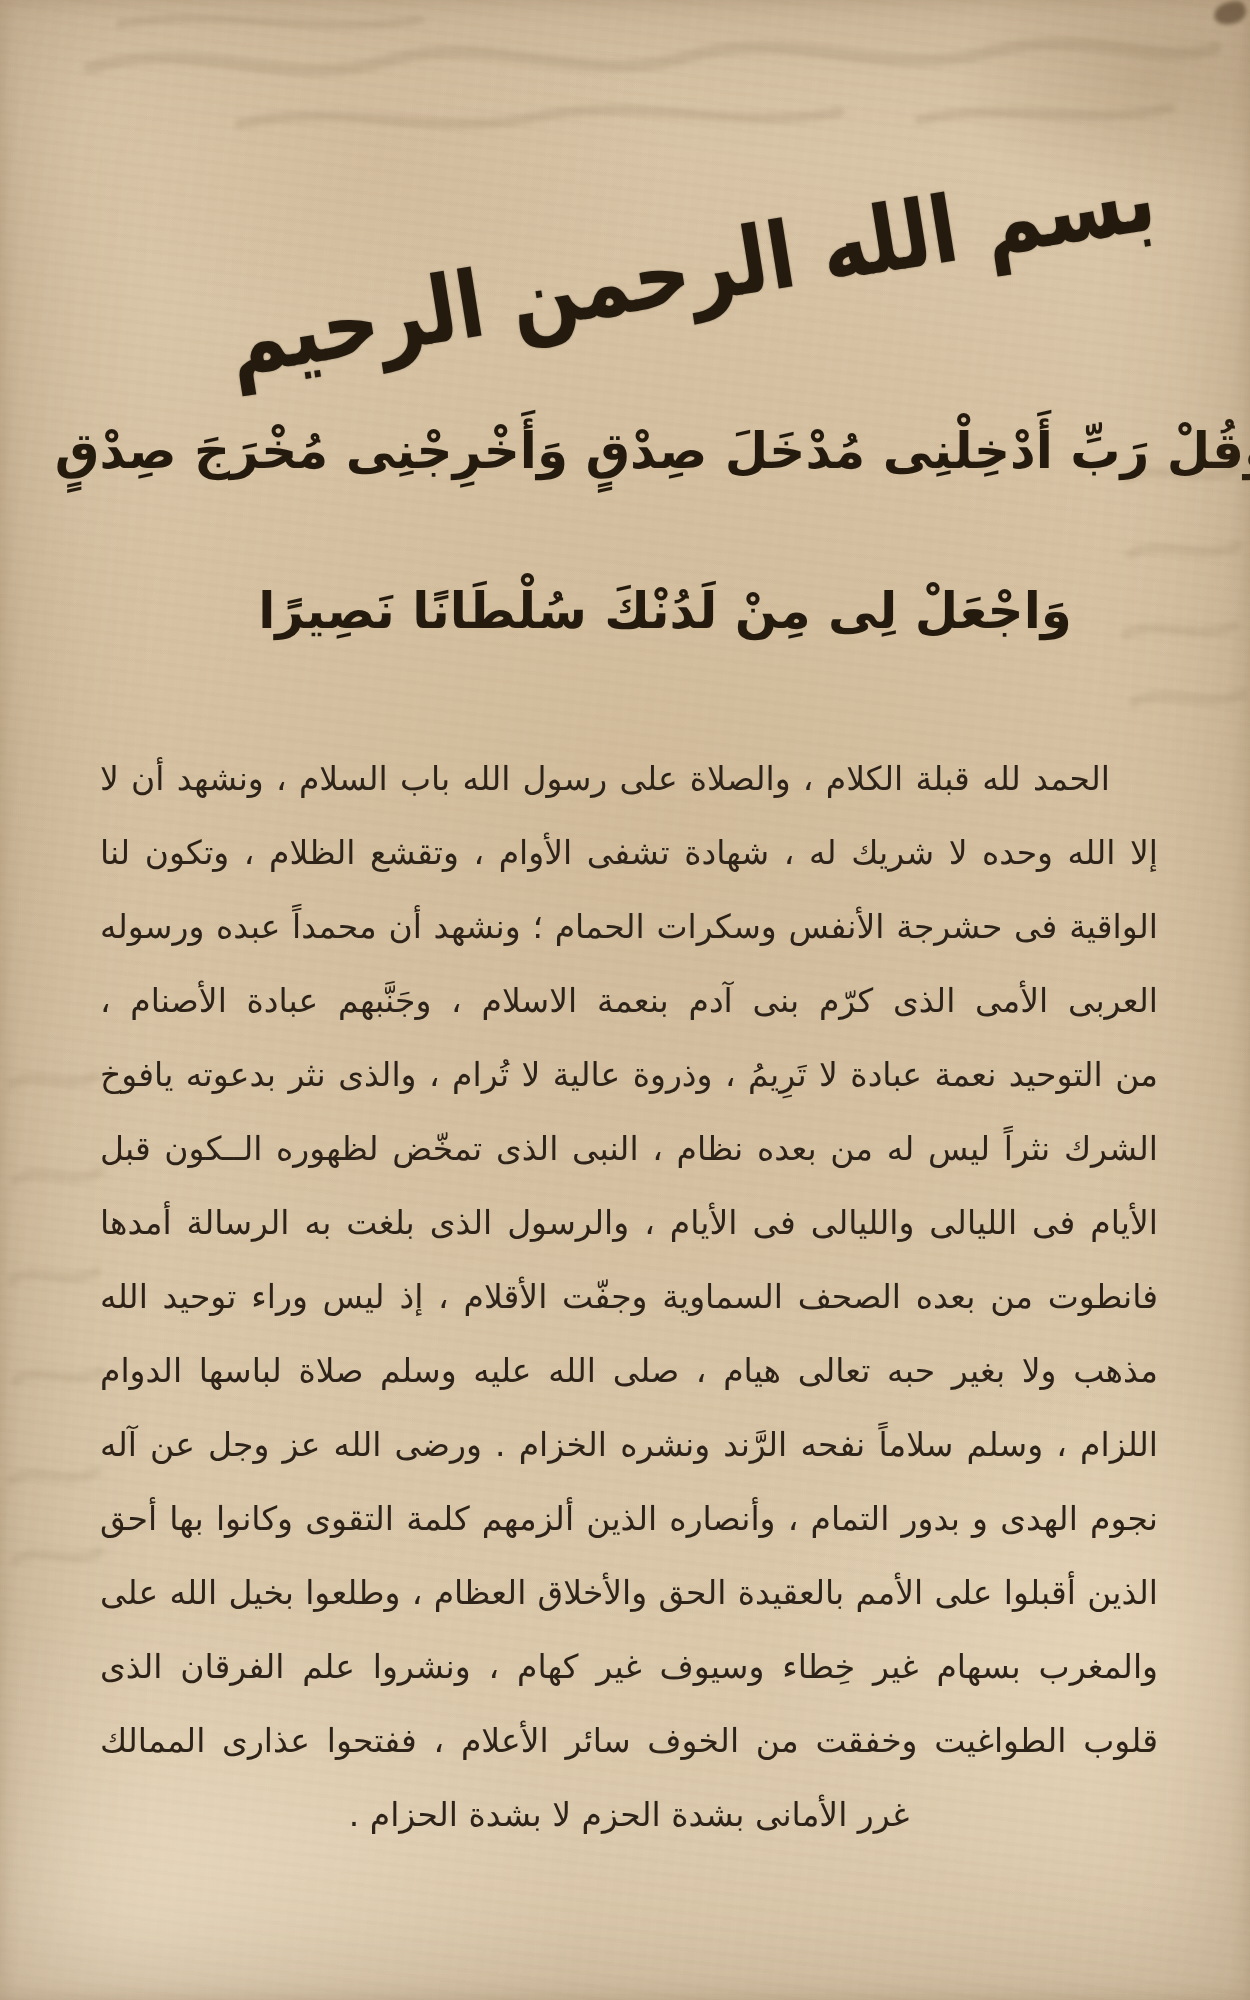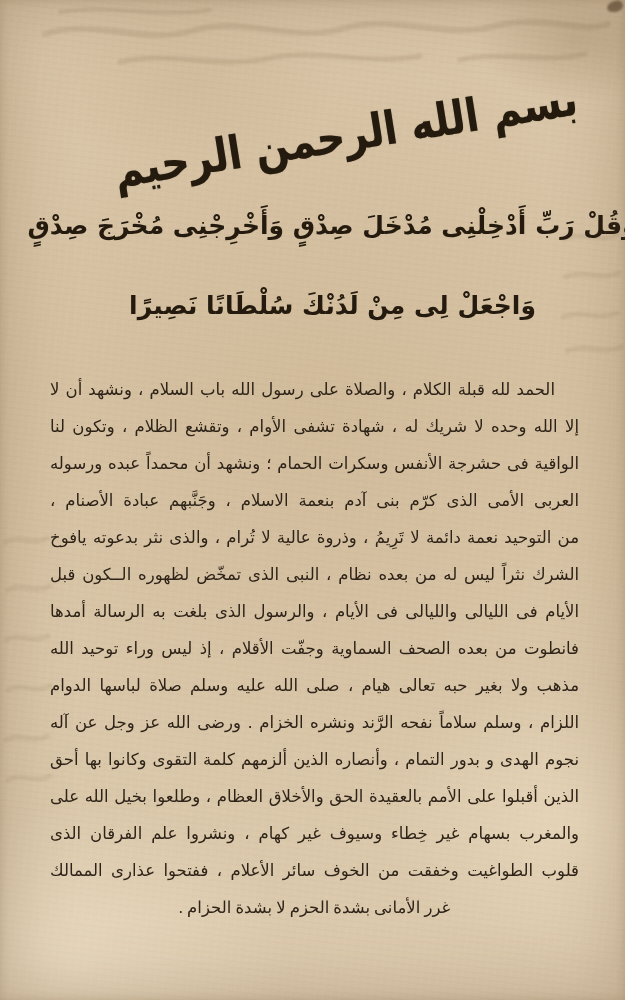--- a/index.html
+++ b/index.html
@@ -42,21 +42,21 @@
   .verse2 { top:286px; }
   .body-text {
     position:absolute; top:371px; left:50px; right:46px;
     direction:rtl; font-size:16.5px;
   }
   .tline {
     height:37px; line-height:37px; overflow:hidden;
     text-align:justify; text-align-last:justify; white-space:normal;
   }
   .indent { padding-right:24px; }
-  .center-last { text-align-last:center;font-family:Liberation Serif, serif; }
+  .center-last { text-align-last:center; }
 </style>
 </head>
 <body>
 
 <div class="page">
 
   <svg class="ghost" style="top:0;left:0;opacity:.14;" width="625" height="85" viewBox="0 0 625 85">
     <g fill="none" stroke="#6f5a3d" stroke-width="6" stroke-linecap="round">
       <path d="M45,34 C95,18 145,46 195,30 C245,16 295,44 345,28 C395,14 445,40 495,26 C545,14 582,34 608,24"></path>
       <path d="M120,62 C170,50 220,70 270,58 C320,48 370,66 420,56" stroke-width="5"></path>
@@ -91,21 +91,21 @@
 
   <div class="verse verse1">وَقُلْ رَبِّ أَدْخِلْنِى مُدْخَلَ صِدْقٍ وَأَخْرِجْنِى مُخْرَجَ صِدْقٍ</div>
   <div class="verse verse2">وَاجْعَلْ لِى مِنْ لَدُنْكَ سُلْطَانًا نَصِيرًا</div>
 
   <div class="body-text">
     <div>
       <div class="tline indent">الحمد لله قبلة الكلام ، والصلاة على رسول الله باب السلام ، ونشهد أن لا إله</div>
       <div class="tline">إلا الله وحده لا شريك له ، شهادة تشفى الأوام ، وتقشع الظلام ، وتكون لنا العدة</div>
       <div class="tline">الواقية فى حشرجة الأنفس وسكرات الحمام ؛ ونشهد أن محمداً عبده ورسوله ، النبى</div>
       <div class="tline">العربى الأمى الذى كرّم بنى آدم بنعمة الاسلام ، وجَنَّبهم عبادة الأصنام ، وسنَّمهم</div>
-      <div class="tline">من التوحيد نعمة دائمة لا تَرِيمُ ، وذروة عالية لا تُرام ، والذى نثر بدعوته يافوخ</div>
+      <div class="tline">من التوحيد نعمة عبادة لا تَرِيمُ ، وذروة عالية لا تُرام ، والذى نثر بدعوته يافوخ</div>
       <div class="tline">الشرك نثراً ليس له من بعده نظام ، النبى الذى تمخّض لظهوره الــكون قبل أن تلج</div>
       <div class="tline">الأيام فى الليالى والليالى فى الأيام ، والرسول الذى بلغت به الرسالة أمدها الأقصى</div>
       <div class="tline">فانطوت من بعده الصحف السماوية وجفّت الأقلام ، إذ ليس وراء توحيد الله تعالى</div>
       <div class="tline">مذهب ولا بغير حبه تعالى هيام ، صلى الله عليه وسلم صلاة لباسها الدوام وشعارها</div>
       <div class="tline">اللزام ، وسلم سلاماً نفحه الرَّند ونشره الخزام . ورضى الله عز وجل عن آله وأصحابه</div>
       <div class="tline">نجوم الهدى و بدور التمام ، وأنصاره الذين ألزمهم كلمة التقوى وكانوا بها أحق الأنام ،</div>
       <div class="tline">الذين أقبلوا على الأمم بالعقيدة الحق والأخلاق العظام ، وطلعوا بخيل الله على المشرق</div>
       <div class="tline">والمغرب بسهام غير خِطاء وسيوف غير كهام ، ونشروا علم الفرقان الذى فرقت له</div>
       <div class="tline">قلوب الطواغيت وخفقت من الخوف سائر الأعلام ، ففتحوا عذارى الممالك وأدركوا</div>
       <div class="tline center-last">غرر الأمانى بشدة الحزم لا بشدة الحزام .</div>

